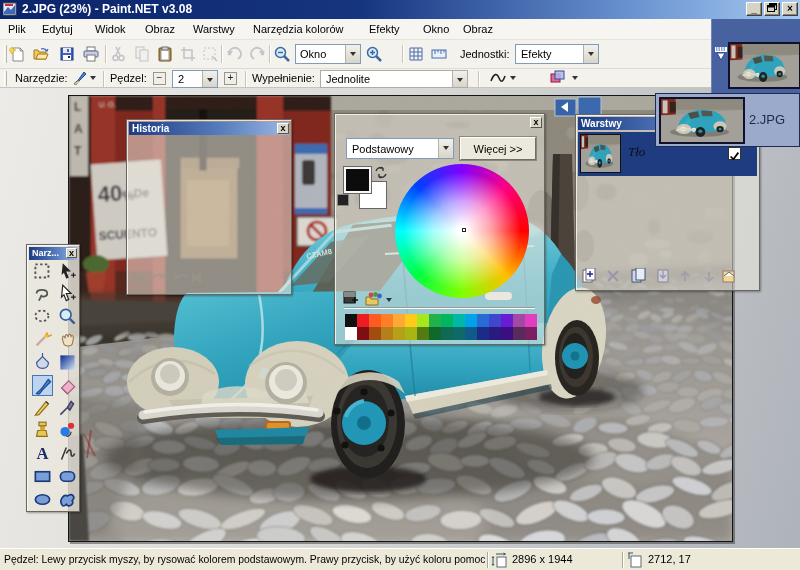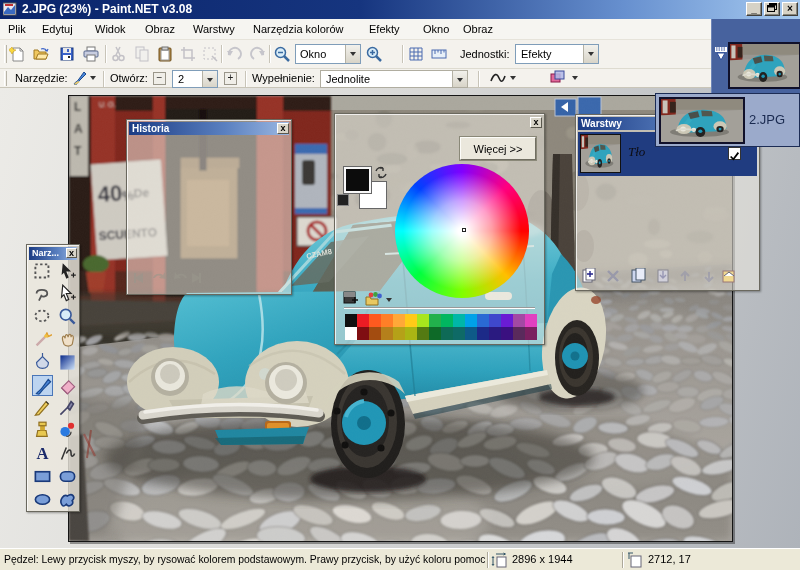--- a/index.html
+++ b/index.html
@@ -952,21 +952,21 @@
 
 <div id="toolbar2" class="abs">
       <div style="position:absolute;left:4px;top:2px;width:3px;height:15px;border-left:1px solid #fff;border-right:1px solid #b8b4a8"></div>
  <span class="tlabel" style="left:15px;top:3px">Narzędzie:</span>
  <svg class="icon16" style="left:72px;top:1px" viewBox="0 0 16 16">
         <path d="M2 14 C4 11 5 12 7 9 L12 2 L14 4 L8 10 C6 12 6 13 4 14.5 Z" fill="#4a86d8" stroke="#1a4a90"></path>
         <path d="M2 14 C3.5 12 4.5 12.5 6 11 L7.5 12 C6 13.5 5 13.5 3.5 14.8 Z" fill="#e8c86a"></path>
       </svg>
  <div style="position:absolute;left:90px;top:7px;border:3px solid transparent;border-top:4px solid #333"></div>
  <div class="tsep" style="left:103px;top:2px;height:16px"></div>
- <span class="tlabel" style="left:110px;top:3px">Otwórz:</span>
+ <span class="tlabel" style="left:110px;top:3px">Pędzel:</span>
  <div class="smallbtn" style="left:153px;top:3px">−</div>
  <div class="combo" style="left:172px;top:1px;width:46px;height:18px">
         <span style="position:absolute;left:5px;top:2px">2</span>
         <div class="ar"></div>
       </div>
  <div class="smallbtn" style="left:224px;top:3px">+</div>
  <div class="tsep" style="left:245px;top:2px;height:16px"></div>
  <span class="tlabel" style="left:252px;top:3px">Wypełnienie:</span>
  <div class="combo" style="left:320px;top:1px;width:148px;height:18px;border-color:#b0ada0">
         <span style="position:absolute;left:5px;top:2px">Jednolite</span>
@@ -1022,20 +1022,24 @@
    <path d="M2 2 L4 2 L4 6 L11 2 L11 12 L4 8 L4 12 L2 12 Z"></path>
    <path d="M21 7 A6 5 0 0 1 31 4 L33 1 L34 8 L27 7 L29 5 A4 3.4 0 0 0 23 7 Z"></path>
    <path d="M55 7 A6 5 0 0 0 45 4 L43 1 L42 8 L49 7 L47 5 A4 3.4 0 0 1 53 7 Z"></path>
    <path d="M60 2 L67 6 L67 2 L69 2 L69 12 L67 12 L67 8 L60 12 Z"></path>
   </g>
  </svg>
 </div>
 
 <div class="fwin" style="left:334px;top:113px;width:211px;height:232px">
  <div class="fx">x</div>
+ <div class="combo" style="left:11px;top:24px;width:108px;height:21px;background:#fff">
+        <span style="position:absolute;left:5px;top:4px">Podstawowy</span>
+        <div class="ar"></div>
+      </div>
  <div style="position:absolute;left:125px;top:23px;width:76px;height:23px;background:#ebe8dd;border:1px solid;border-color:#fdfdfa #706e62 #706e62 #fdfdfa;box-shadow:0 0 0 1px #8a8878;font-size:11px;text-align:center;padding-top:5px">Więcej &gt;&gt;</div>
  <div style="position:absolute;left:24px;top:67px;width:28px;height:28px;background:#fff;border:1px solid #666"></div>
  <div style="position:absolute;left:8px;top:52px;width:29px;height:28px;background:#0c0c0c;border:1px solid #666;box-shadow:inset 0 0 0 2px #f8f8f8"></div>
  <svg style="position:absolute;left:39px;top:52px" width="14" height="13" viewBox="0 0 14 13">
         <path d="M2 5 A5 5 0 0 1 9 2 M9 2 l-3 0 m3 0 l0 3 M12 8 A5 5 0 0 1 5 11 M5 11 l3 0 m-3 0 l0 -3" stroke="#333" fill="none" stroke-width="1.4"></path>
       </svg>
  <div style="position:absolute;left:2px;top:80px;width:12px;height:12px;background:#222;border:1px solid #888"></div>
  <div style="position:absolute;left:60px;top:50px;width:134px;height:134px;border-radius:50%;
    background:
     radial-gradient(circle closest-side, rgba(255,255,255,1) 6%, rgba(255,255,255,0.62) 45%, rgba(255,255,255,0) 88%),

